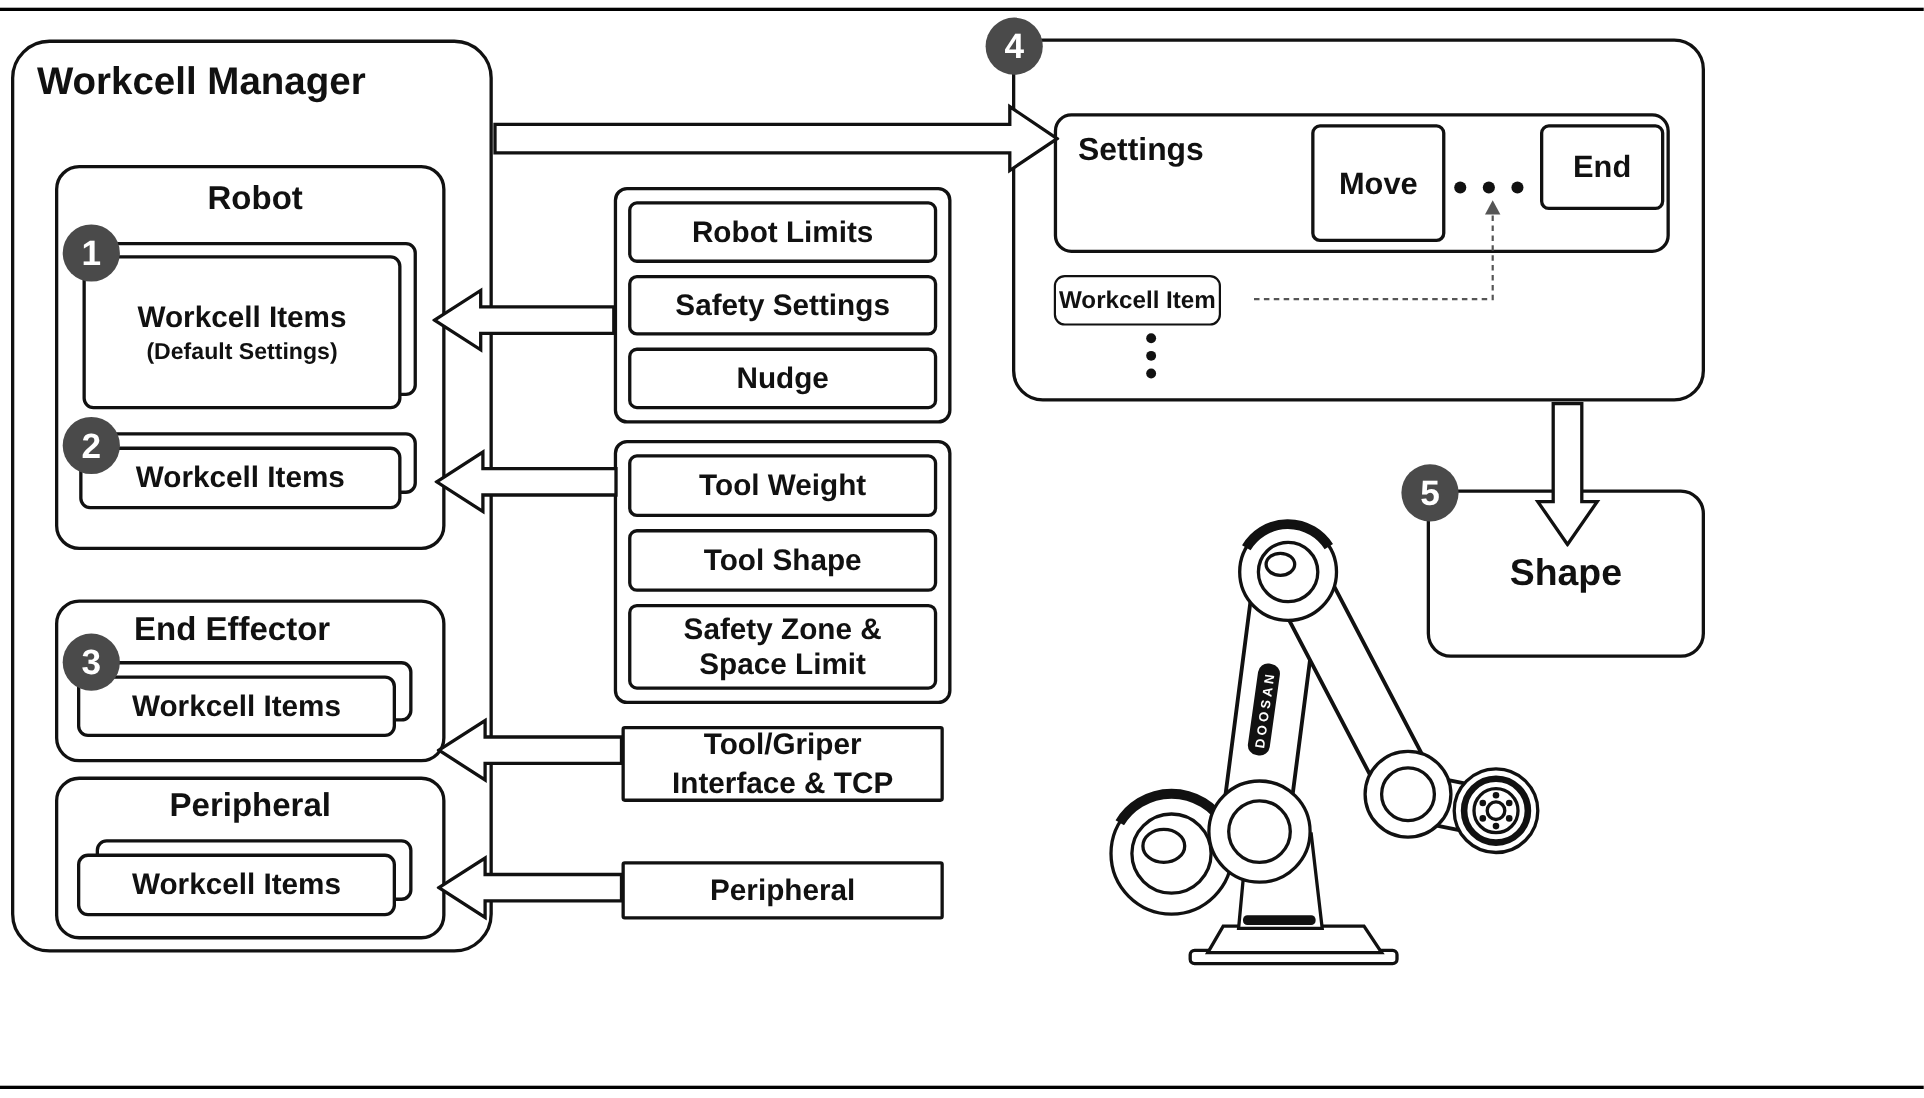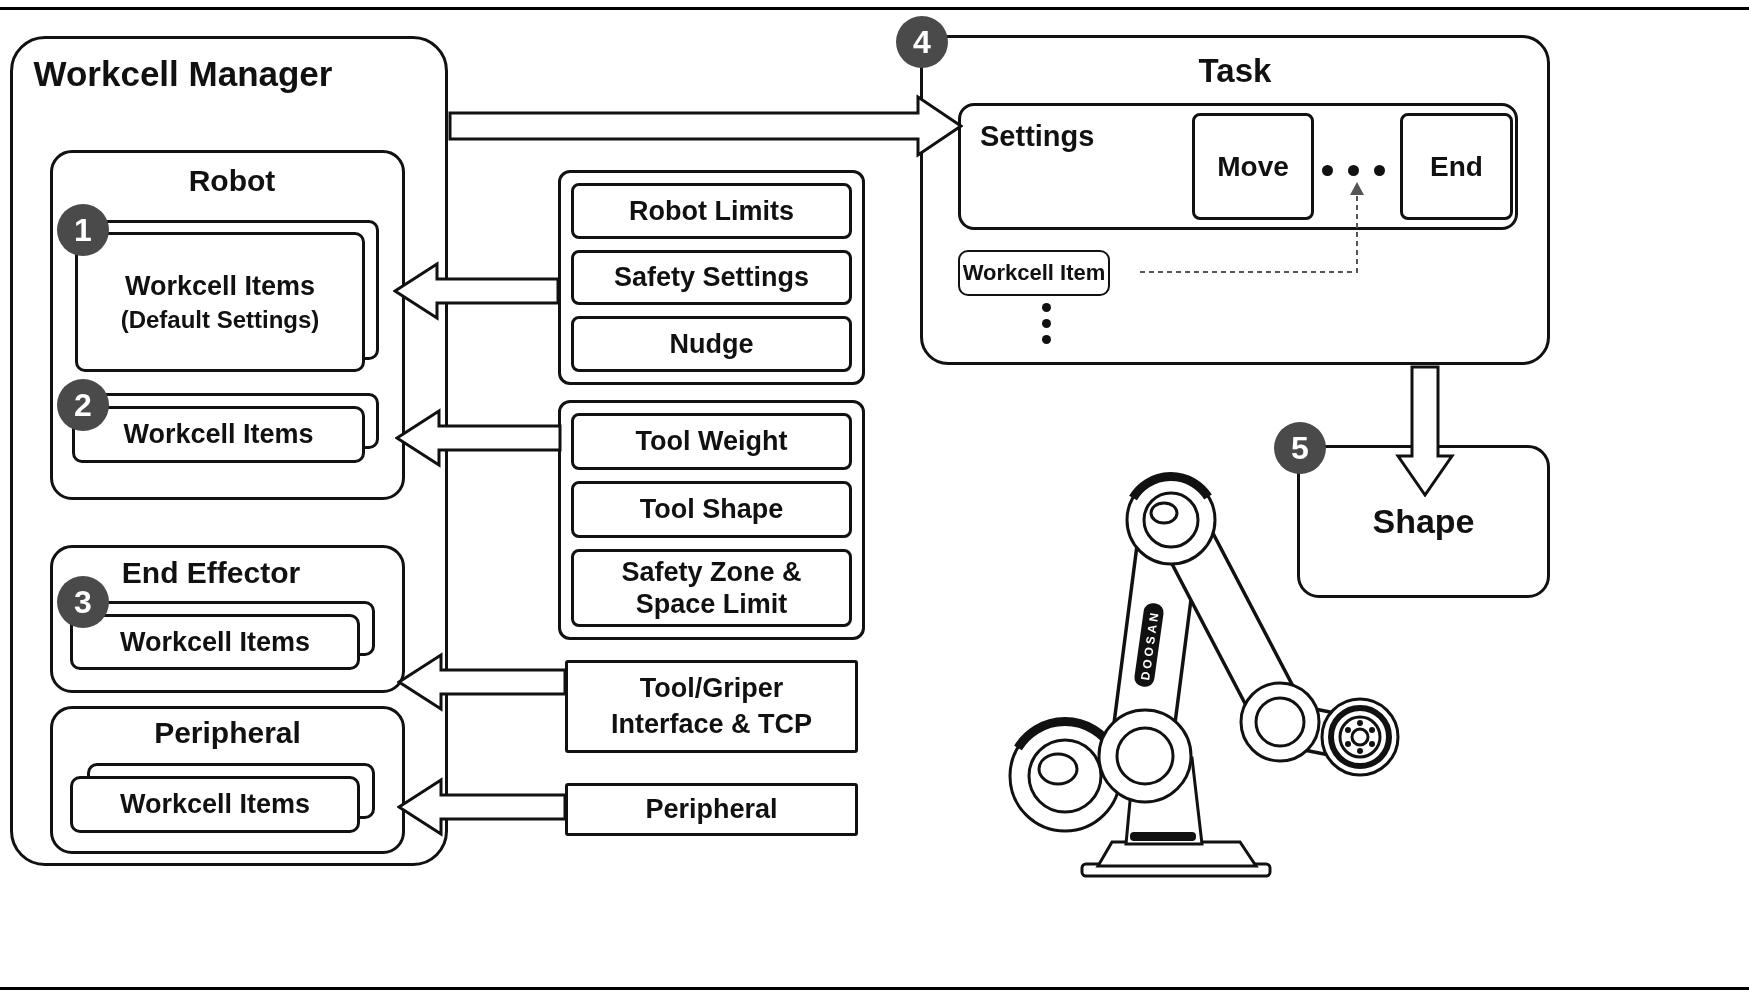--- a/index.html
+++ b/index.html
@@ -40,21 +40,21 @@
 
   <div class="box r35" style="left:10px;top:36px;width:438px;height:830px"></div>
   <div class="title" style="left:10px;top:54px;width:346px;font-size:35px">Workcell Manager</div>
 
   <div class="box r22" style="left:50px;top:150px;width:355px;height:350px"></div>
   <div class="title" style="left:50px;top:164px;width:364px;font-size:30px">Robot</div>
 
   <div class="stack-back" style="left:89px;top:220px;width:290px;height:140px"></div>
   <div class="stack-front" style="left:75px;top:232px;width:290px;height:140px">
     <div style="font-size:27px">Workcell Items</div>
-    <div style="font-size:24px;margin-top:4px">(Default Settings)</div>
+    <div style="font-size:21px;margin-top:4px">(Default Settings)</div>
   </div>
 
   <div class="stack-back" style="left:86px;top:393px;width:293px;height:56px"></div>
   <div class="stack-front" style="left:72px;top:406px;width:293px;height:57px;font-size:27px">
     <span>Workcell Items</span>
   </div>
 
   <div class="box r22" style="left:50px;top:545px;width:355px;height:148px"></div>
   <div class="title" style="left:50px;top:556px;width:322px;font-size:30px">End Effector</div>
   <div class="stack-back" style="left:85px;top:601px;width:290px;height:55px"></div>
@@ -87,44 +87,43 @@
     </div>
     <div class="mbox" style="flex:0 0 57px">
       <span>Tool Shape</span>
     </div>
     <div class="mbox">
       <span>Safety Zone &amp;</span>
       <span>Space Limit</span>
     </div>
   </div>
 
-  <div class="box flexc col" style="left:565px;top:660px;width:293px;height:93px;border-radius:3px;font-size:27px;line-height:1.3">
+  <div class="box flexc col" style="left:565px;top:660px;width:293px;height:69px;border-radius:3px;font-size:27px;line-height:1.3">
     <span>Tool/Griper</span>
     <span>Interface &amp; TCP</span>
   </div>
 
   <div class="box flexc" style="left:565px;top:783px;width:293px;height:53px;border-radius:3px;font-size:27px">
     <span>Peripheral</span>
   </div>
 
   <div class="box r28" style="left:920px;top:35px;width:630px;height:330px"></div>
-  <div class="title" style="left:920px;top:52px;width:630px;font-size:33px">Task</div>
 
   <div class="box r16" style="left:958px;top:103px;width:560px;height:127px"></div>
   <div class="title" style="left:980px;top:120px;width:200px;font-size:29px;text-align:left">Settings</div>
 
   <div class="box r8 flexc" style="left:1192px;top:113px;width:122px;height:107px;font-size:28px">
     <span>Move</span>
   </div>
   <div class="dots-h" style="left:1322px;top:165px">
     <i></i>
       <i></i>
       <i></i>
   </div>
-  <div class="box r8 flexc" style="left:1400px;top:113px;width:113px;height:107px;font-size:28px">
+  <div class="box r8 flexc" style="left:1400px;top:113px;width:113px;height:78px;font-size:28px">
     <span>End</span>
   </div>
 
   <div class="box r10 flexc" style="left:958px;top:250px;width:152px;height:46px;font-size:22px;border-width:2.5px">
     <span>Workcell Item</span>
   </div>
 
   <svg class="abs" style="left:1138px;top:180px" width="228" height="96" viewBox="0 0 228 96">
     <path d="M 2 92 H 219 V 12" fill="none" stroke="#555" stroke-width="2" stroke-dasharray="5 4"></path>
     <polygon points="212,15 226,15 219,2" fill="#555"></polygon>

